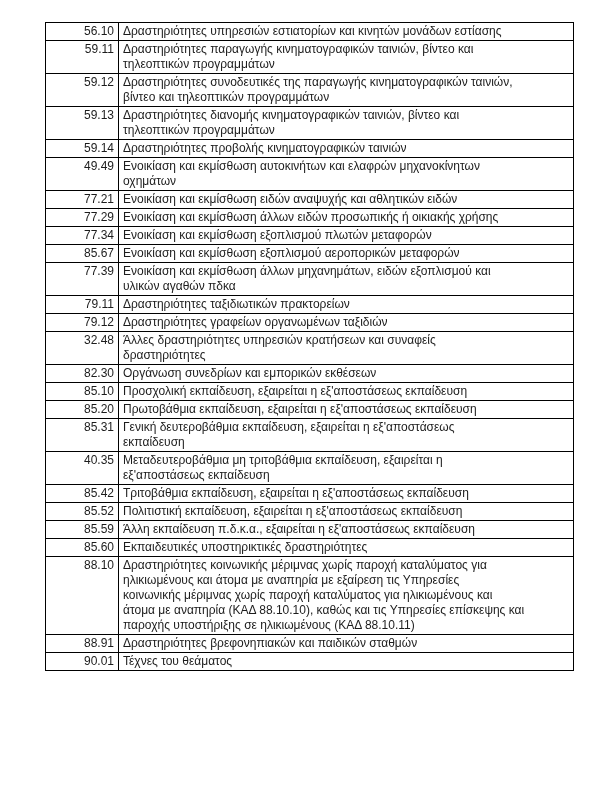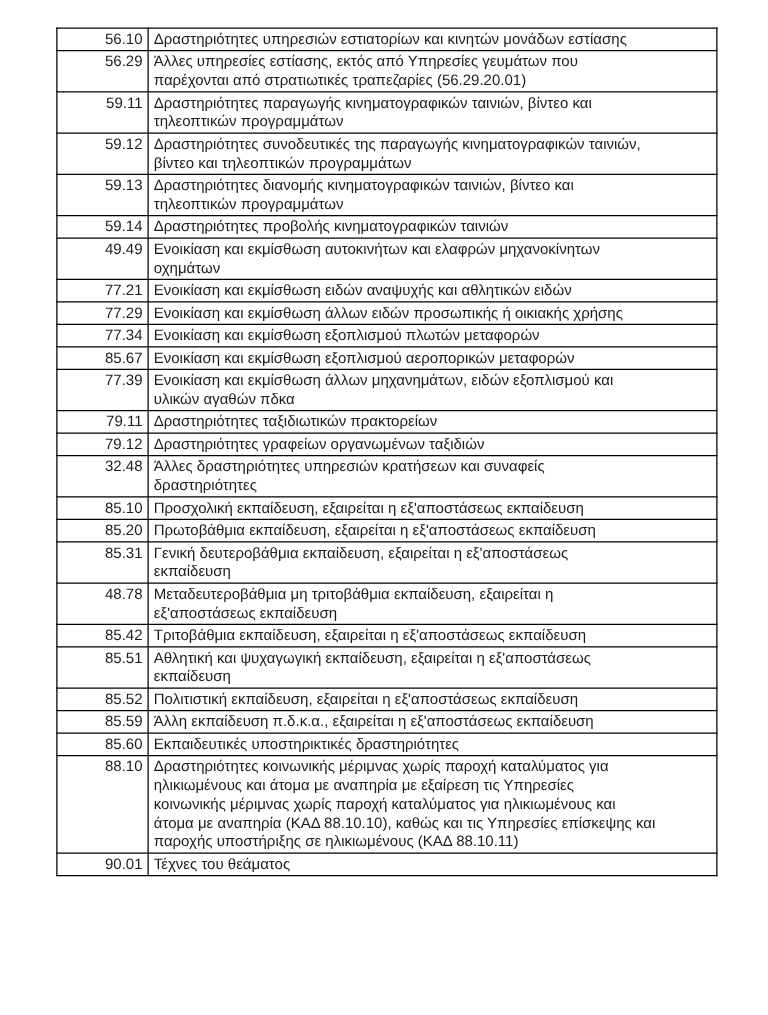--- a/index.html
+++ b/index.html
@@ -52,25 +52,20 @@
       <col style="width:73px">
       <col>
     </colgroup>
     <tbody id="table-body">
   <tr>
     <td class="code-cell">56.10</td>
     <td class="desc-cell">Δραστηριότητες υπηρεσιών εστιατορίων και κινητών μονάδων εστίασης</td>
   </tr>
 
 
-  <tr>
-    <td class="code-cell">56.29</td>
-    <td class="desc-cell">Άλλες υπηρεσίες εστίασης, εκτός από Υπηρεσίες γευμάτων που
-παρέχονται από στρατιωτικές τραπεζαρίες (56.29.20.01)</td>
-  </tr>
 
 
   <tr>
     <td class="code-cell">59.11</td>
     <td class="desc-cell">Δραστηριότητες παραγωγής κινηματογραφικών ταινιών, βίντεο και
 τηλεοπτικών προγραμμάτων</td>
   </tr>
 
   <tr>
     <td class="code-cell">59.12</td>
@@ -130,54 +125,53 @@
     <td class="code-cell">79.12</td>
     <td class="desc-cell">Δραστηριότητες γραφείων οργανωμένων ταξιδιών</td>
   </tr>
 
   <tr>
     <td class="code-cell">32.48</td>
     <td class="desc-cell">Άλλες δραστηριότητες υπηρεσιών κρατήσεων και συναφείς
 δραστηριότητες</td>
   </tr>
 
+  <tr>
+    <td class="code-cell">82.30</td>
+    <td class="desc-cell">Οργάνωση συνεδρίων και εμπορικών εκθέσεων</td>
+  </tr>
 
   <tr>
     <td class="code-cell">85.10</td>
     <td class="desc-cell">Προσχολική εκπαίδευση, εξαιρείται η εξ'αποστάσεως εκπαίδευση</td>
   </tr>
 
   <tr>
     <td class="code-cell">85.20</td>
     <td class="desc-cell">Πρωτοβάθμια εκπαίδευση, εξαιρείται η εξ'αποστάσεως εκπαίδευση</td>
   </tr>
 
   <tr>
     <td class="code-cell">85.31</td>
     <td class="desc-cell">Γενική δευτεροβάθμια εκπαίδευση, εξαιρείται η εξ'αποστάσεως
 εκπαίδευση</td>
   </tr>
 
 
   <tr>
-    <td class="code-cell">48.78</td>
+    <td class="code-cell">40.35</td>
     <td class="desc-cell">Μεταδευτεροβάθμια μη τριτοβάθμια εκπαίδευση, εξαιρείται η
 εξ'αποστάσεως εκπαίδευση</td>
   </tr>
 
   <tr>
     <td class="code-cell">85.42</td>
     <td class="desc-cell">Τριτοβάθμια εκπαίδευση, εξαιρείται η εξ'αποστάσεως εκπαίδευση</td>
   </tr>
 
-  <tr>
-    <td class="code-cell">85.51</td>
-    <td class="desc-cell">Αθλητική και ψυχαγωγική εκπαίδευση, εξαιρείται η εξ'αποστάσεως
-εκπαίδευση</td>
-  </tr>
 
   <tr>
     <td class="code-cell">85.52</td>
     <td class="desc-cell">Πολιτιστική εκπαίδευση, εξαιρείται η εξ'αποστάσεως εκπαίδευση</td>
   </tr>
 
   <tr>
     <td class="code-cell">85.59</td>
     <td class="desc-cell">Άλλη εκπαίδευση π.δ.κ.α., εξαιρείται η εξ'αποστάσεως εκπαίδευση</td>
   </tr>
@@ -189,20 +183,24 @@
 
   <tr>
     <td class="code-cell">88.10</td>
     <td class="desc-cell">Δραστηριότητες κοινωνικής μέριμνας χωρίς παροχή καταλύματος για
 ηλικιωμένους και άτομα με αναπηρία με εξαίρεση τις Υπηρεσίες
 κοινωνικής μέριμνας χωρίς παροχή καταλύματος για ηλικιωμένους και
 άτομα με αναπηρία (ΚΑΔ 88.10.10), καθώς και τις Υπηρεσίες επίσκεψης και
 παροχής υποστήριξης σε ηλικιωμένους (ΚΑΔ 88.10.11)</td>
   </tr>
 
+  <tr>
+    <td class="code-cell">88.91</td>
+    <td class="desc-cell">Δραστηριότητες βρεφονηπιακών και παιδικών σταθμών</td>
+  </tr>
 
   <tr>
     <td class="code-cell">90.01</td>
     <td class="desc-cell">Τέχνες του θεάματος</td>
   </tr>
 </tbody>
   </table>
 </div>
 
 </body></html>

